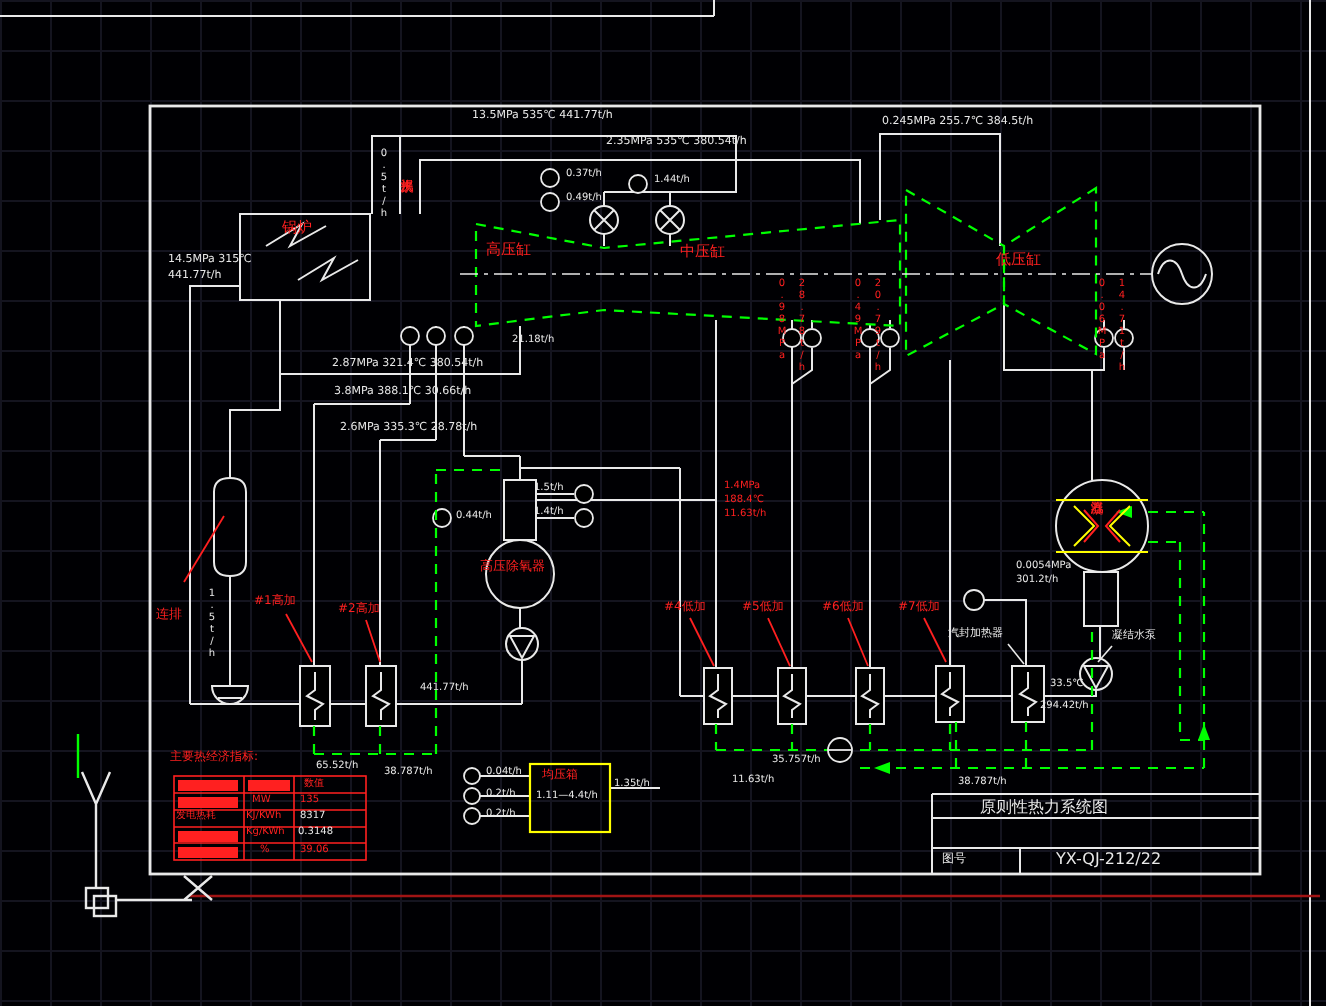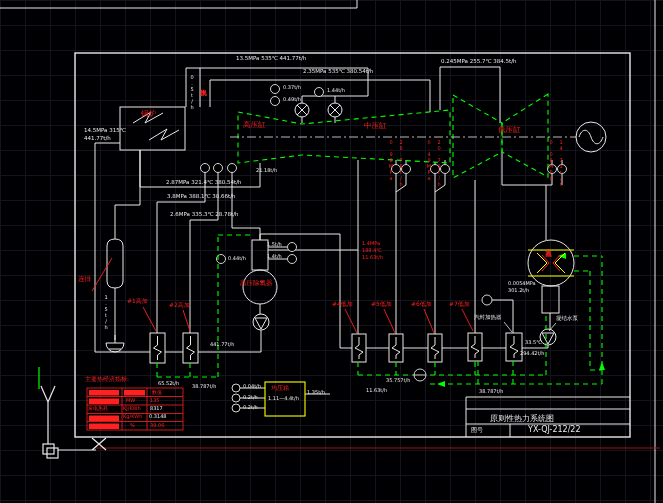--- a/index.html
+++ b/index.html
@@ -215,24 +215,24 @@
 <div class="t wh f55" style="left:84px;top:136px">441.77t/h</div>
 <div class="t wh f5 tv" style="left:189px;top:74px">0.5t/h</div>
 <div class="t wh f5 tv" style="left:103px;top:294px">1.5t/h</div>
 <div class="t wh f5" style="left:283px;top:85px">0.37t/h</div>
 <div class="t wh f5" style="left:283px;top:97px">0.49t/h</div>
 <div class="t wh f5" style="left:327px;top:88px">1.44t/h</div>
 <div class="t wh f5" style="left:256px;top:168px">21.18t/h</div>
 
 <div class="t red f7" style="left:141px;top:110px">锅炉</div>
 <div class="t red f7" style="left:243px;top:121px">高压缸</div>
-<div class="t red f7" style="left:364px;top:122px">中压缸</div>
+<div class="t red f7" style="left:340px;top:122px">中压缸</div>
 <div class="t red f7" style="left:498px;top:126px">低压缸</div>
 <div class="t red f65 tv" style="left:200px;top:84px">汽水损失</div>
-<div class="t red f65" style="left:78px;top:276px">连排</div>
+<div class="t red f65" style="left:78px;top:304px">连排</div>
 <div class="t red f65" style="left:240px;top:280px">高压除氧器</div>
 <div class="t red f6" style="left:127px;top:298px">#1高加</div>
 <div class="t red f6" style="left:169px;top:302px">#2高加</div>
 <div class="t red f6" style="left:332px;top:301px">#4低加</div>
 <div class="t red f6" style="left:371px;top:301px">#5低加</div>
 <div class="t red f6" style="left:411px;top:301px">#6低加</div>
 <div class="t red f6" style="left:449px;top:301px">#7低加</div>
 <div class="t wh f55" style="left:474px;top:315px">汽封加热器</div>
 <div class="t wh f55" style="left:556px;top:316px">凝结水泵</div>
 <div class="t red f65 tv" style="left:545px;top:245px">凝汽器</div>
@@ -273,17 +273,17 @@
 <div class="t red f5" style="left:126px;top:398px">MW</div>
 <div class="t red f5" style="left:150px;top:398px">135</div>
 <div class="t red f5" style="left:88px;top:406px">发电热耗</div>
 <div class="t red f5" style="left:123px;top:406px">KJ/KWh</div>
 <div class="t wh f5" style="left:150px;top:406px">8317</div>
 <div class="t red f5" style="left:123px;top:414px">Kg/KWh</div>
 <div class="t wh f5" style="left:149px;top:414px">0.3148</div>
 <div class="t red f5" style="left:130px;top:423px">%</div>
 <div class="t red f5" style="left:150px;top:423px">39.06</div>
 
-<div class="t wh f8" style="left:490px;top:415px">原则性热力系统图</div>
+<div class="t wh f8" style="left:490px;top:400px">原则性热力系统图</div>
 <div class="t wh f6" style="left:471px;top:427px">图号</div>
 <div class="t wh f8" style="left:528px;top:426px">YX-QJ-212/22</div>
 
 </div>
 
 </body></html>

